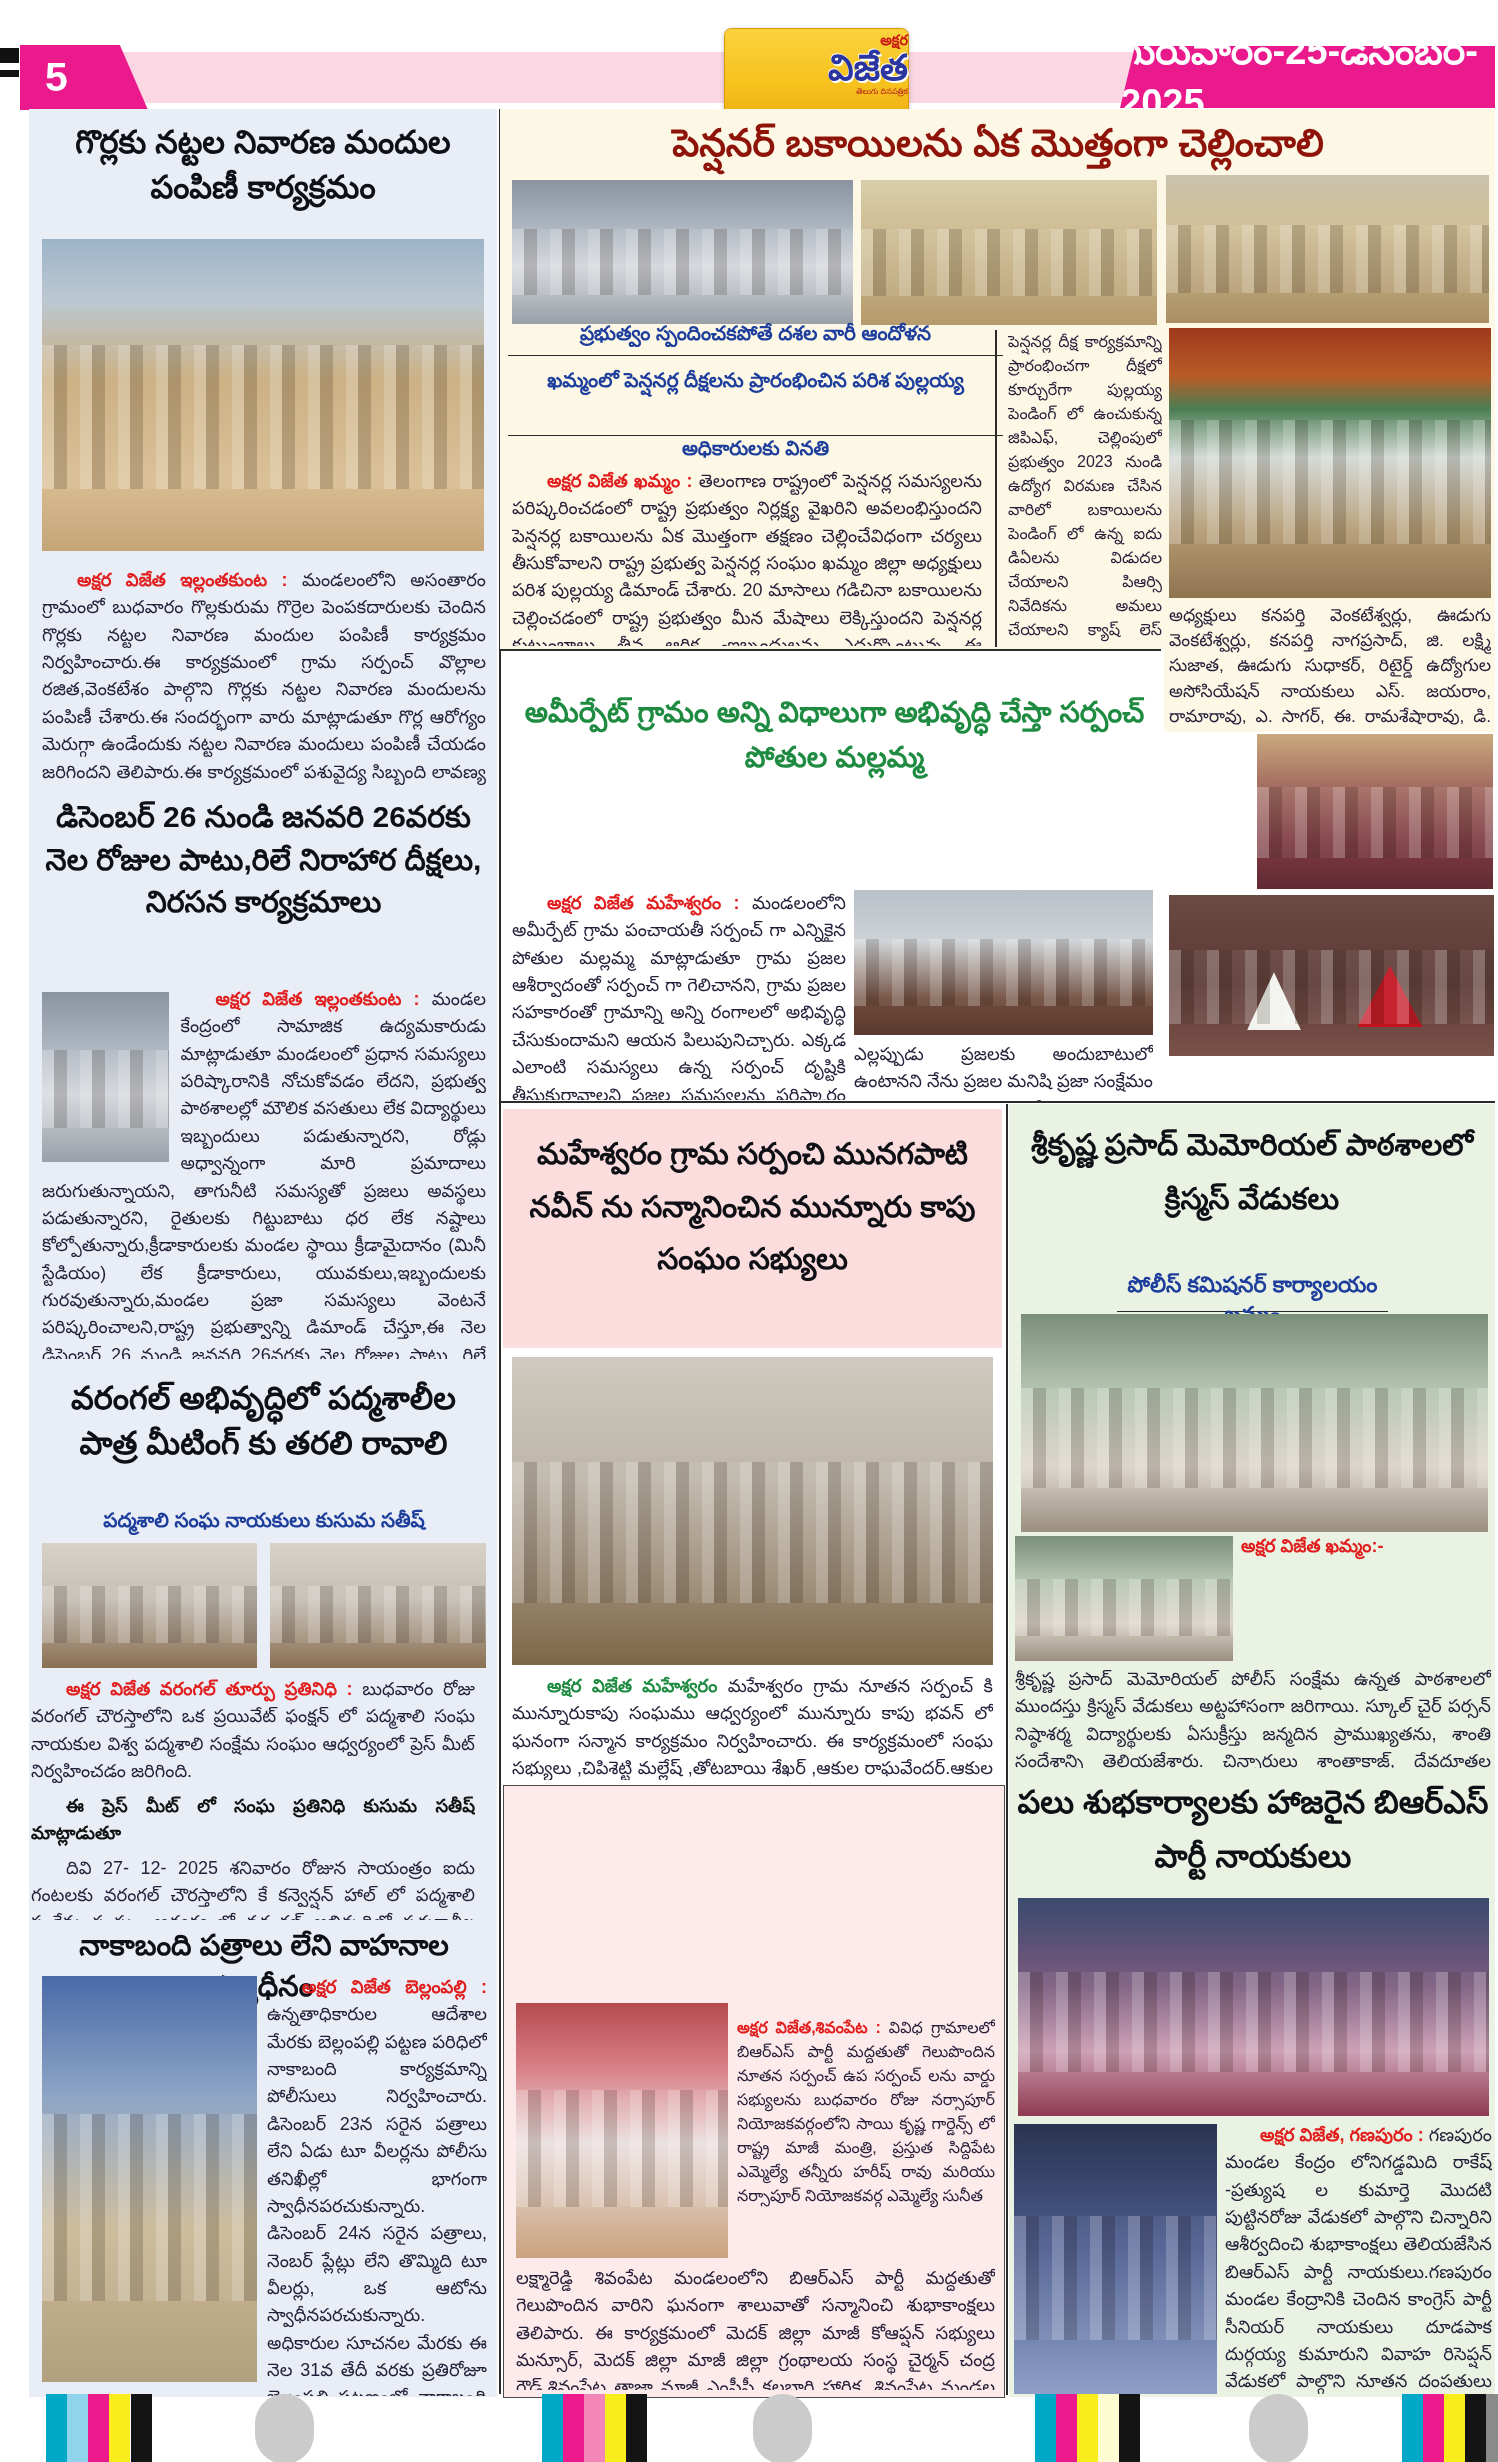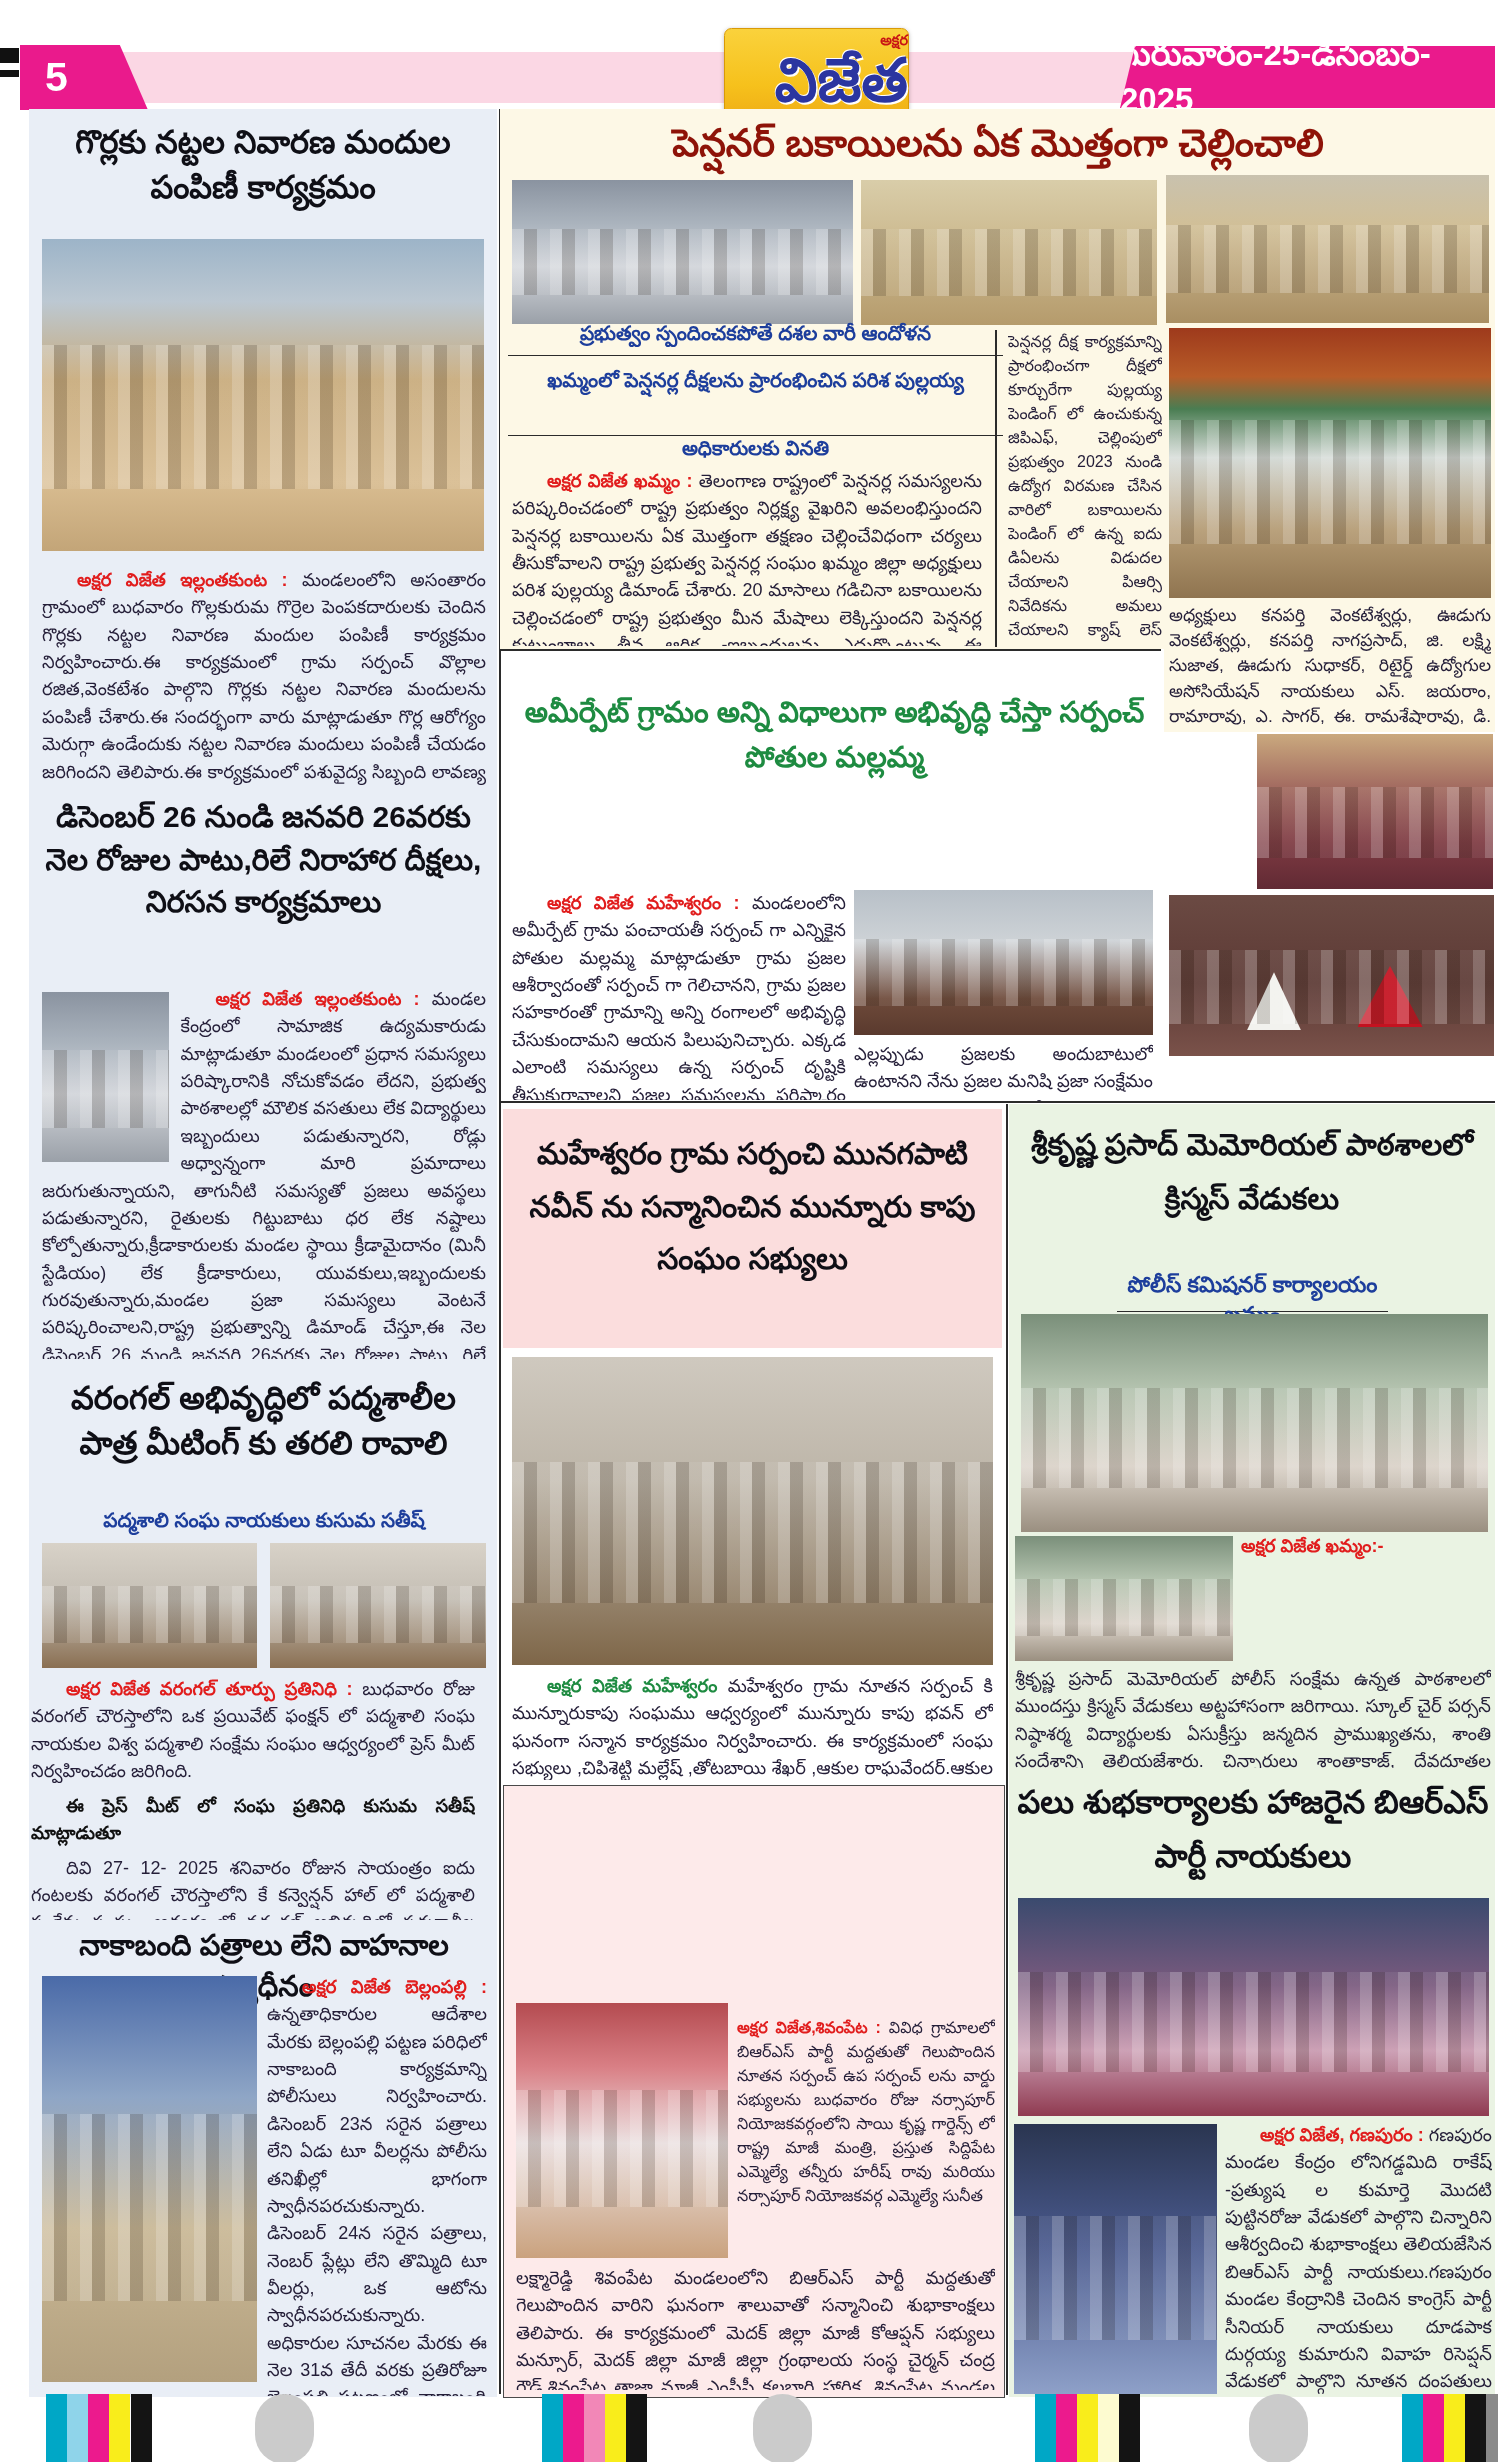--- a/index.html
+++ b/index.html
@@ -5,25 +5,25 @@
   html,body{margin:0;padding:0;background:#ffffff;}
   .page{position:relative;width:1499px;height:2462px;background:#ffffff;overflow:hidden;
         font-family:"Liberation Sans","DejaVu Sans",sans-serif;}
   .abs{position:absolute;}
   .clip{overflow:hidden;}
   
   .band{background:#fbd7e4;}
   .pagebox{background:#ea1a8c;clip-path:polygon(0 0,78% 0,100% 100%,0 100%);
            color:#fff;font-weight:bold;font-size:41px;display:flex;align-items:center;padding-left:25px;}
   .datebox{background:#ea1a8c;clip-path:polygon(4% 0,100% 0,100% 100%,0 100%);
-           color:#fff;font-weight:bold;font-size:33px;display:flex;align-items:center;justify-content:center;}
+           color:#fff;font-weight:bold;font-size:38px;display:flex;align-items:center;justify-content:center;}
   .masthead{background:linear-gradient(180deg,#fad23c 0%,#f6c11c 55%,#eda713 100%);
             border:1.5px solid #d99a06;border-radius:7.3px;text-align:right;box-shadow:0 1.5px 4.4px rgba(0,0,0,.25);}
   .m-pre{color:#c81414;font-weight:bold;font-size:14.5px;line-height:1.1;margin-top:4.4px;}
-  .m-title{color:#2b35a0;font-weight:bold;font-size:60px;line-height:1.05;
+  .m-title{color:#2b35a0;font-weight:bold;font-size:36px;line-height:1.05;
            text-shadow:1.5px 1.5px 0 #ffffff,-0.7px -0.7px 0 #ffffff;}
   .m-sub{color:#b02020;font-size:8px;line-height:1.2;}
   .cmark{background:#111;}
   
   .bg-left{background:#e9eef6;}
   .bg-cream{background:#fdf8e6;}
   .bg-pinkhead{background:#fbdddd;}
   .bg-pinkblock{background:#fdeaea;border:1.5px solid #4a4a4a;}
   .bg-green{background:#eaf3e3;}
   .vrule{width:1.5px;background:#2b2b2b;}

